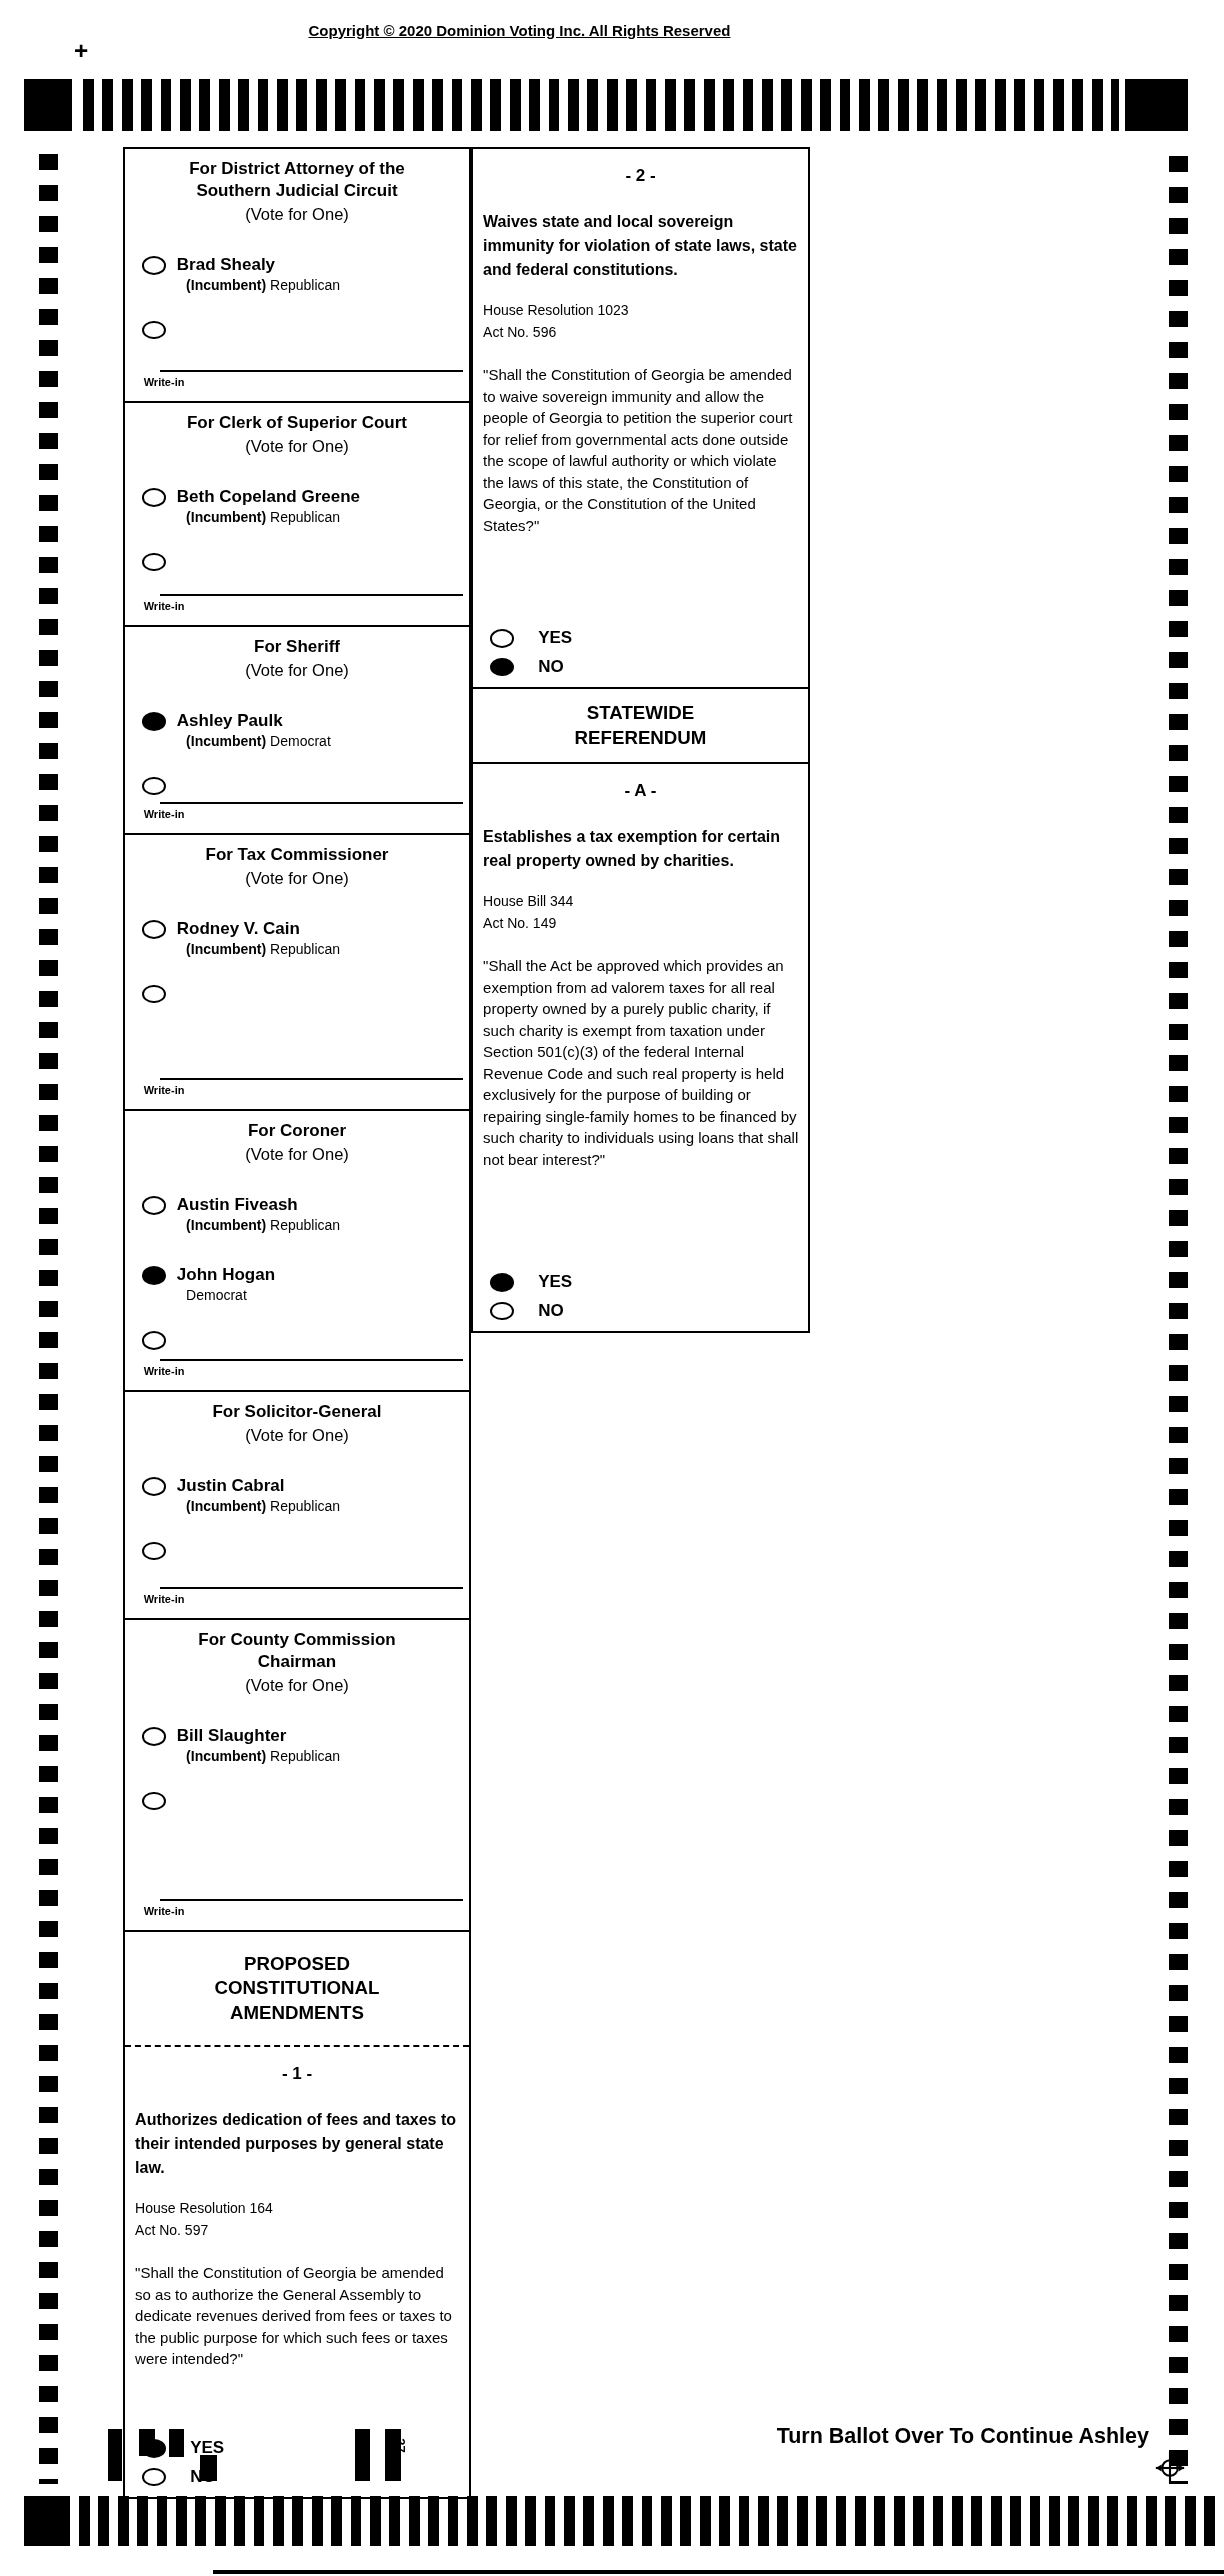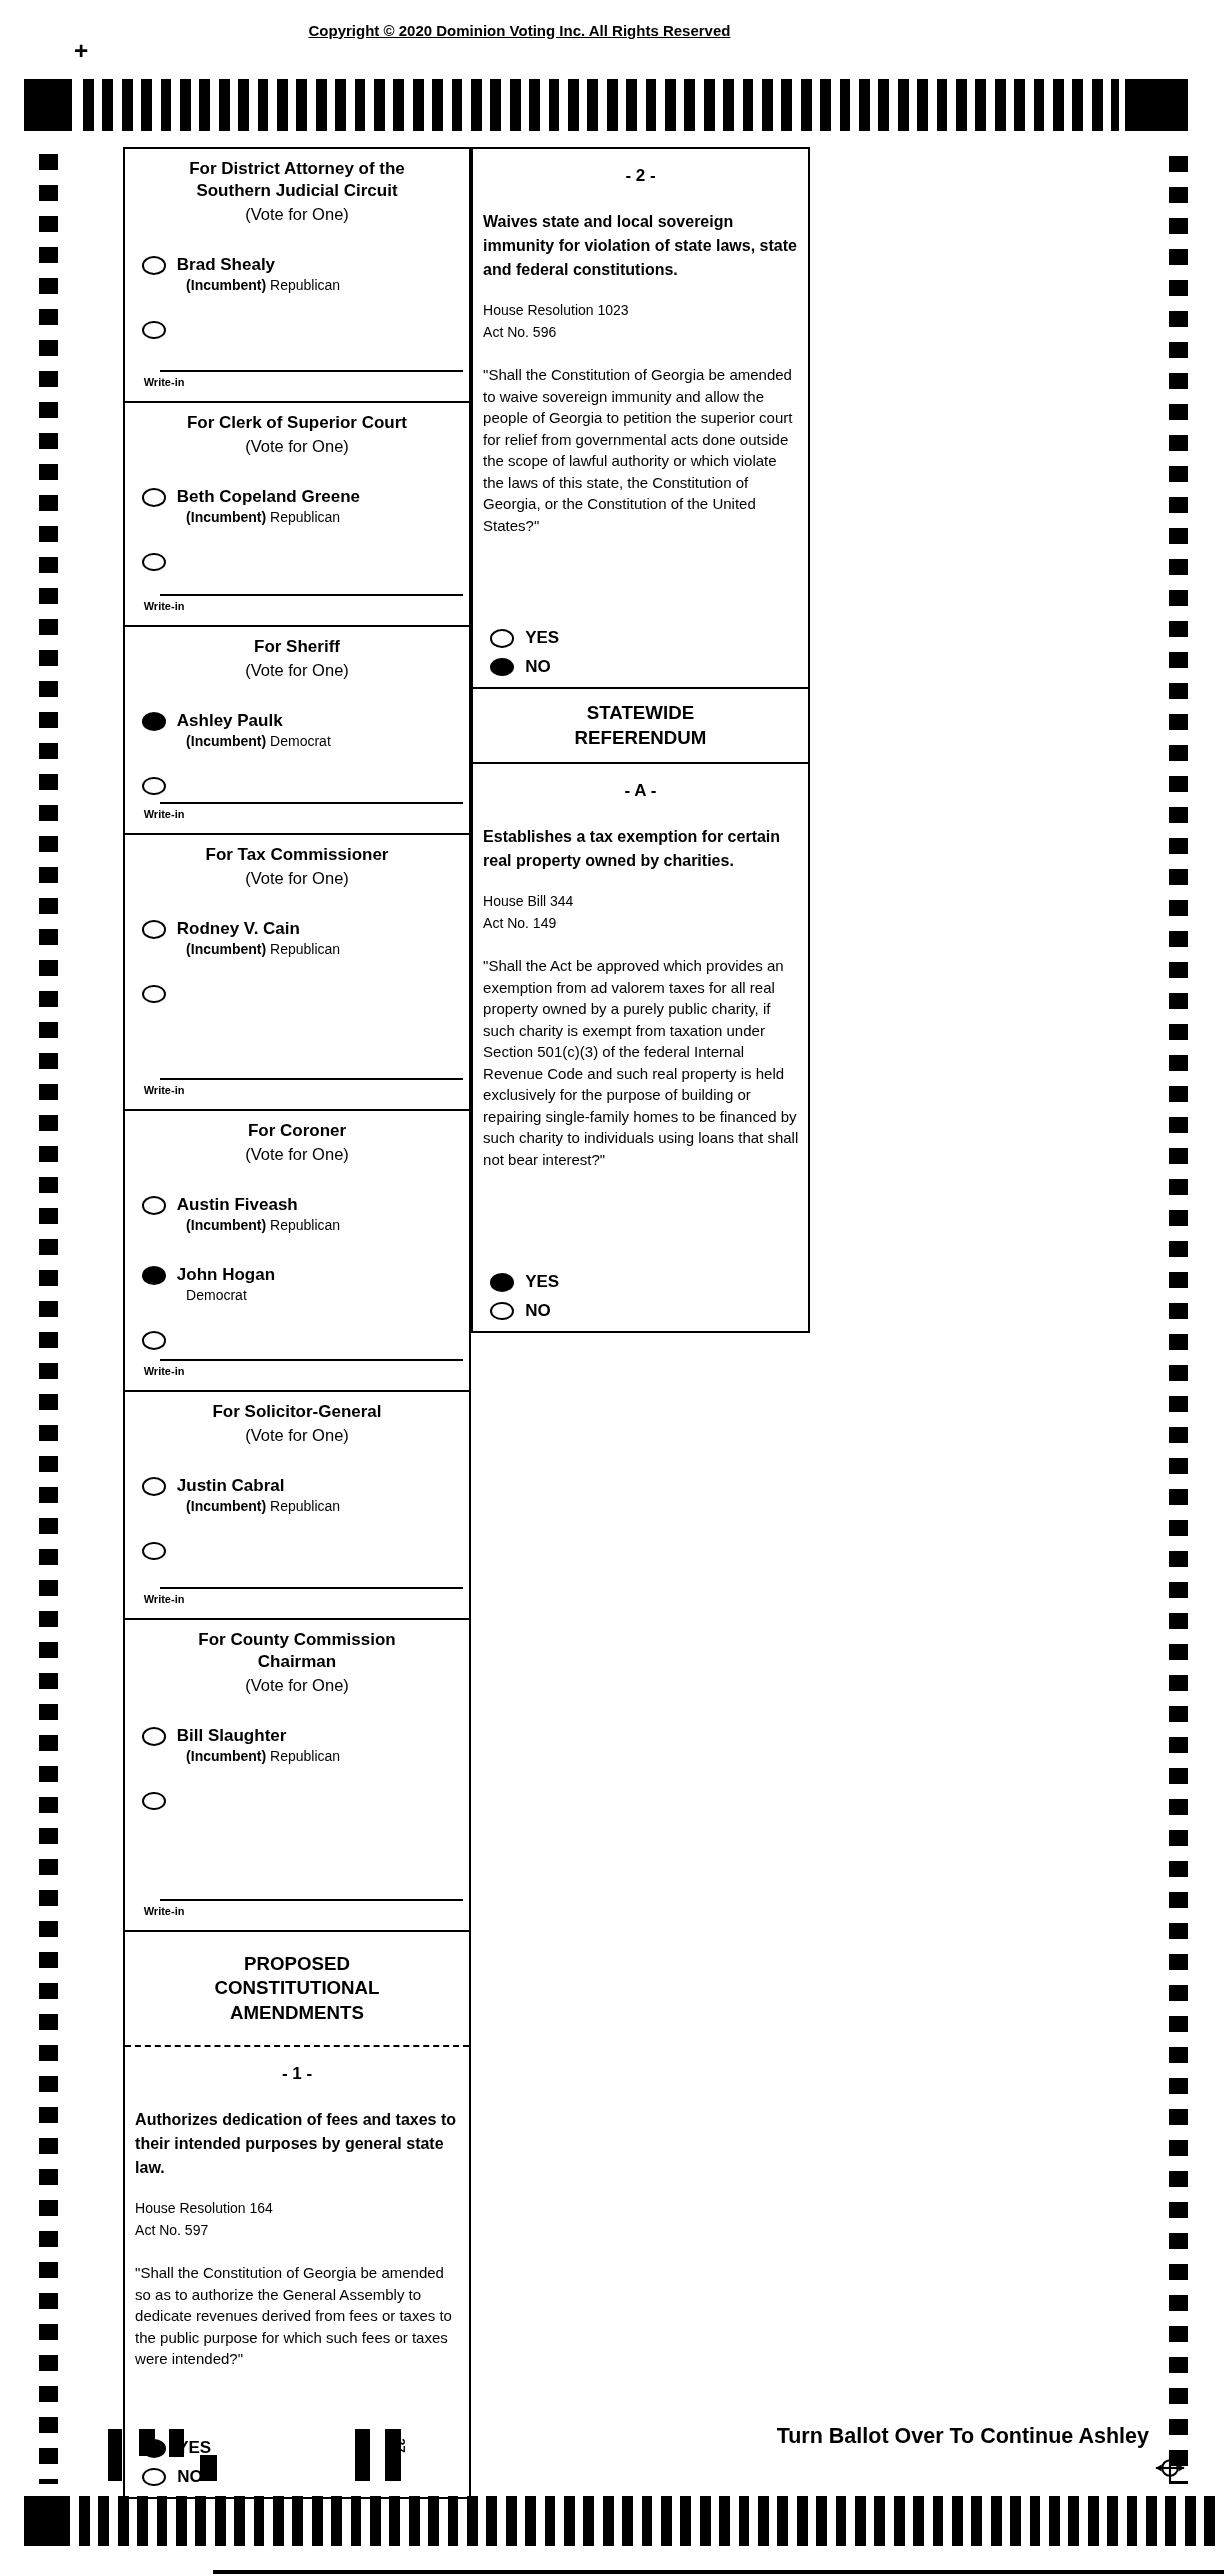--- a/index.html
+++ b/index.html
@@ -46,21 +46,21 @@
 
   
   .hdr{align-items:center;justify-content:center;text-align:center;font-size:18.7px;
        line-height:24.4px;font-weight:bold;white-space:pre-line;}
   .measure{padding:0 7.2px;}
   .m-num{text-align:center;font-size:17px;line-height:21.5px;font-weight:bold;margin-top:16px;}
   .m-summary{font-size:16px;line-height:24px;font-weight:bold;margin-top:23px;padding-left:2.9px;}
   .m-refs{font-size:14px;line-height:22px;margin-top:17px;white-space:pre-line;padding-left:2.9px;}
   .m-question{font-size:15px;line-height:21.5px;margin-top:21.5px;padding-left:2.9px;}
   .m-choices{margin-top:auto;padding-bottom:10px;}
-  .choice{display:flex;align-items:center;gap:11px;margin:8.6px 0 0 10px;}
+  .choice{display:flex;align-items:center;gap:24px;margin:8.6px 0 0 10px;}
   .ch-label{font-size:17px;font-weight:bold;}
 </style>
 </head>
 <body>
 
 <div class="page">
 
   <div class="copyright">Copyright © 2020 Dominion Voting Inc. All Rights Reserved</div>
   <div class="plus-mark">+</div>
   <div class="band" style="left:24px;top:79px;width:48px;height:52px;"></div>

